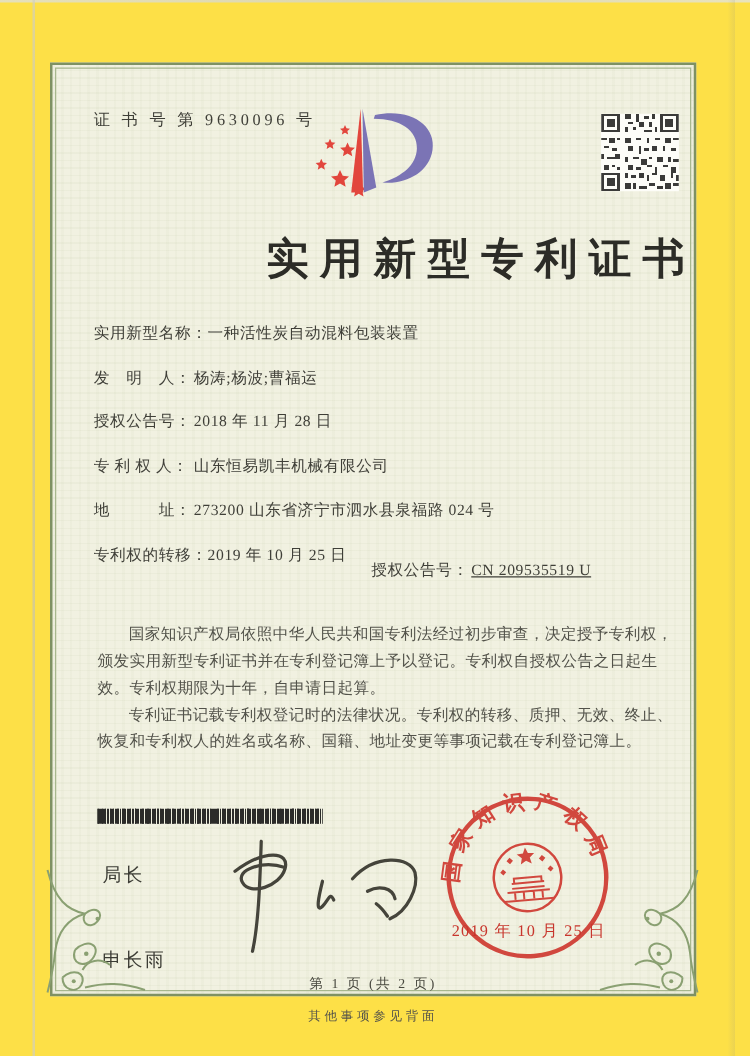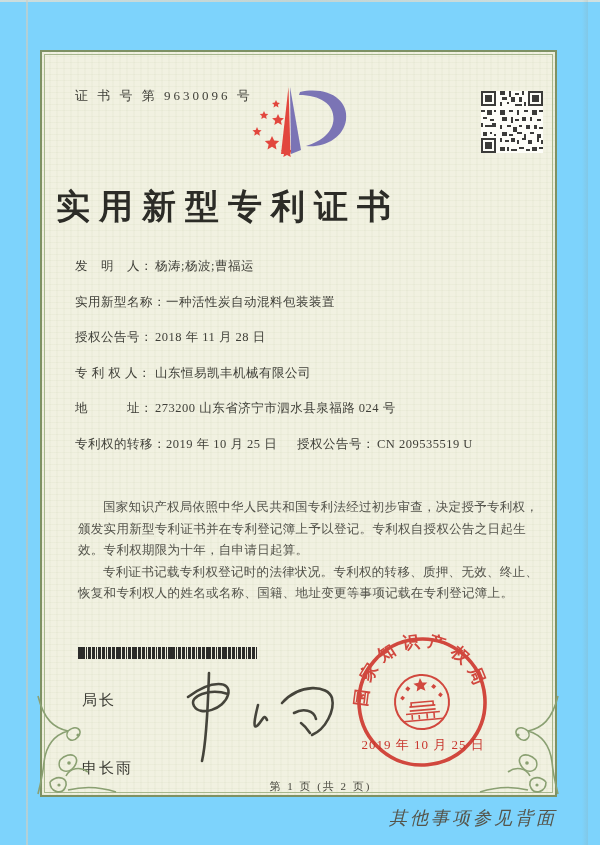--- a/index.html
+++ b/index.html
@@ -1,18 +1,18 @@
 <!DOCTYPE html>
 <html><head>
 <meta charset="utf-8">
 <style>
   * { margin:0; padding:0; box-sizing:border-box; }
   html,body { width:600px; height:845px; }
   body { font-family:"Liberation Serif", serif; background:#fdfcf6; }
-  .canvas { position:relative; width:600px; height:845px; background:#7dd3fc; overflow:hidden; }
+  .canvas { position:relative; width:600px; height:845px; background:#fde047; overflow:hidden; }
 
   
   .scan-top { position:absolute; left:0; top:0; width:600px; height:2px;
     background:linear-gradient(90deg,#e0e0d6,#d4d4c8,#e4e4da); opacity:.8; }
   .scan-left { position:absolute; left:26px; top:0; width:2px; height:845px;
     background:linear-gradient(180deg,#cfcfc3,#bdbdae 40%,#cfcfc4); opacity:.65; }
   .scan-right { position:absolute; right:12px; top:0; width:6px; height:845px;
     background:linear-gradient(90deg,transparent,rgba(150,150,135,.18)); }
 
   
@@ -21,28 +21,28 @@
     background-image:
       repeating-linear-gradient(90deg, rgba(158,173,124,.05) 0 2px, transparent 2px 7px),
       repeating-linear-gradient(0deg, rgba(158,173,124,.07) 0 1px, transparent 1px 6px); }
   .frame-inner { position:absolute; inset:2px; border:1px solid #a7b78d; pointer-events:none; }
 
   .cert-no { position:absolute; left:75px; top:87px; font-size:13px; letter-spacing:3px; color:#3e3e37; }
 
   .logo { position:absolute; left:250px; top:80px; width:114px; height:106px; }
   .qr { position:absolute; left:481px; top:91px; width:62px; height:62px; background:#fdfdf8; }
 
-  .title { position:absolute; left:56px; width:517px; top:184px; text-align:left;
+  .title { position:absolute; left:40px; width:517px; top:184px; text-align:right;
     font-size:34px; font-weight:600; letter-spacing:9px; color:#2c2c27; }
 
   .fields { position:absolute; left:75px; top:258px; width:450px; font-size:12.5px; color:#3f3f38; }
   .frow { position:relative; height:35.5px; white-space:nowrap; }
   .flabel { display:inline-block; min-width:80px; letter-spacing:.5px; }
   .fvalue { letter-spacing:.5px; }
-  .frow .pair2 { position:absolute; left:222px; top:0; }
+  .frow .pair2 { position:absolute; left:222px; top:12px;text-decoration:underline; }
 
   .body-text { position:absolute; left:78px; top:497px; width:462px; font-size:12.5px;
     line-height:21.5px; color:#52524a; letter-spacing:.3px; }
   .body-text p { text-indent:2em; }
 
   .barcode { position:absolute; left:78px; top:647px; width:180px; height:12px;
     background-image:
       repeating-linear-gradient(90deg,#2b2b29 0 1px,transparent 1px 2px),
       repeating-linear-gradient(90deg,#2b2b29 0 2px,transparent 2px 5px),
       repeating-linear-gradient(90deg,transparent 0 3px,#2b2b29 3px 4px,transparent 4px 9px); }
@@ -51,24 +51,24 @@
   .signer-name  { position:absolute; left:82px; top:719px; font-size:15px; color:#3a3a33; letter-spacing:2px;margin-top:40px; }
   .signature { position:absolute; left:162px; top:663px; width:190px; height:108px; }
 
   .seal { position:absolute; left:352px; top:632px; width:140px; height:140px; transform:rotate(-5deg); opacity:.92; }
   .seal-date { position:absolute; left:356px; top:736px; width:134px; text-align:center;
     font-size:13px; color:#c8362d; letter-spacing:1px; white-space:nowrap; }
 
   .flourish-br { position:absolute; left:478px; top:694px; width:82px; height:104px; }
   .flourish-bl { position:absolute; left:36px; top:694px; width:82px; height:104px; transform:scaleX(-1); }
 
-  .page-info { position:absolute; left:40px; width:561px; top:779px; text-align:center;
+  .page-info { position:absolute; left:40px; width:517px; top:779px; text-align:center;
     font-size:11px; color:#48483f; letter-spacing:2px; }
-  .back-note { position:absolute; left:40px; width:517px; top:806px; text-align:right;
-    font-size:18px; color:#55544a; letter-spacing:3px; font-style:italic; }
+  .back-note { position:absolute; left:40px; width:517px; top:806px; text-align:center;
+    font-size:10px; color:#55544a; letter-spacing:3px; }
 </style>
 </head>
 <body>
 
 <div class="canvas">
 
   <div class="scan-top"></div>
   <div class="scan-left"></div>
   <div class="scan-right"></div>
 
@@ -110,24 +110,24 @@
       <path d="M0 9h2v1H0zM3 9h2v2H3zM6 9h1v1H6zM1 12h2v1H1zM4 13h2v1H4zM0 15h1v2H0zM2 16h3v1H2zM5 15h2v2H5zM1 19h2v2H1zM4 19h1v1H4zM6 20h1v1H6z"></path>
       <path d="M9 9h2v2H9zM13 9h2v1h-2zM17 9h1v2h-1zM20 9h2v1h-2zM24 9h2v2h-2zM27 9h2v1h-2zM10 12h2v2h-2zM14 12h1v3h-1zM16 13h2v1h-2zM19 12h2v2h-2zM23 12h1v2h-1zM26 13h2v1h-2zM9 16h1v2H9zM12 16h2v1h-2zM15 17h2v2h-2zM18 16h1v1h-1zM21 16h2v2h-2zM25 16h1v2h-1zM27 17h2v1h-2zM10 19h2v2h-2zM13 20h2v1h-2zM17 19h2v1h-2zM20 20h1v2h-1zM23 19h2v1h-2zM26 20h2v2h-2z"></path>
       <path d="M9 22h1v2H9zM11 23h2v1h-2zM14 22h2v2h-2zM17 23h1v2h-1zM19 22h2v1h-2zM22 23h2v2h-2zM26 22h1v2h-1zM28 23h1v2h-1zM9 26h2v2H9zM12 26h1v2h-1zM14 27h3v1h-3zM18 26h2v1h-2zM21 27h2v1h-2zM24 26h2v2h-2zM27 26h2v1h-2z"></path>
     </g>
   </svg>
 
   <div class="title">实用新型专利证书</div>
 
   <div class="fields">
     <div class="frow">
+      <span class="flabel">实用新型名称：</span><span class="fvalue">一种活性炭自动混料包装装置</span>
+    </div>
+    <div class="frow">
       <span class="flabel">发　明　人：</span><span class="fvalue">杨涛;杨波;曹福运</span>
-    </div>
-    <div class="frow">
-      <span class="flabel">实用新型名称：</span><span class="fvalue">一种活性炭自动混料包装装置</span>
     </div>
     <div class="frow">
       <span class="flabel">授权公告号：</span><span class="fvalue">2018 年 11 月 28 日</span>
     </div>
     <div class="frow">
       <span class="flabel">专 利 权 人：</span><span class="fvalue">山东恒易凯丰机械有限公司</span>
     </div>
     <div class="frow">
       <span class="flabel">地　　　址：</span><span class="fvalue">273200 山东省济宁市泗水县泉福路 024 号</span>
     </div>

